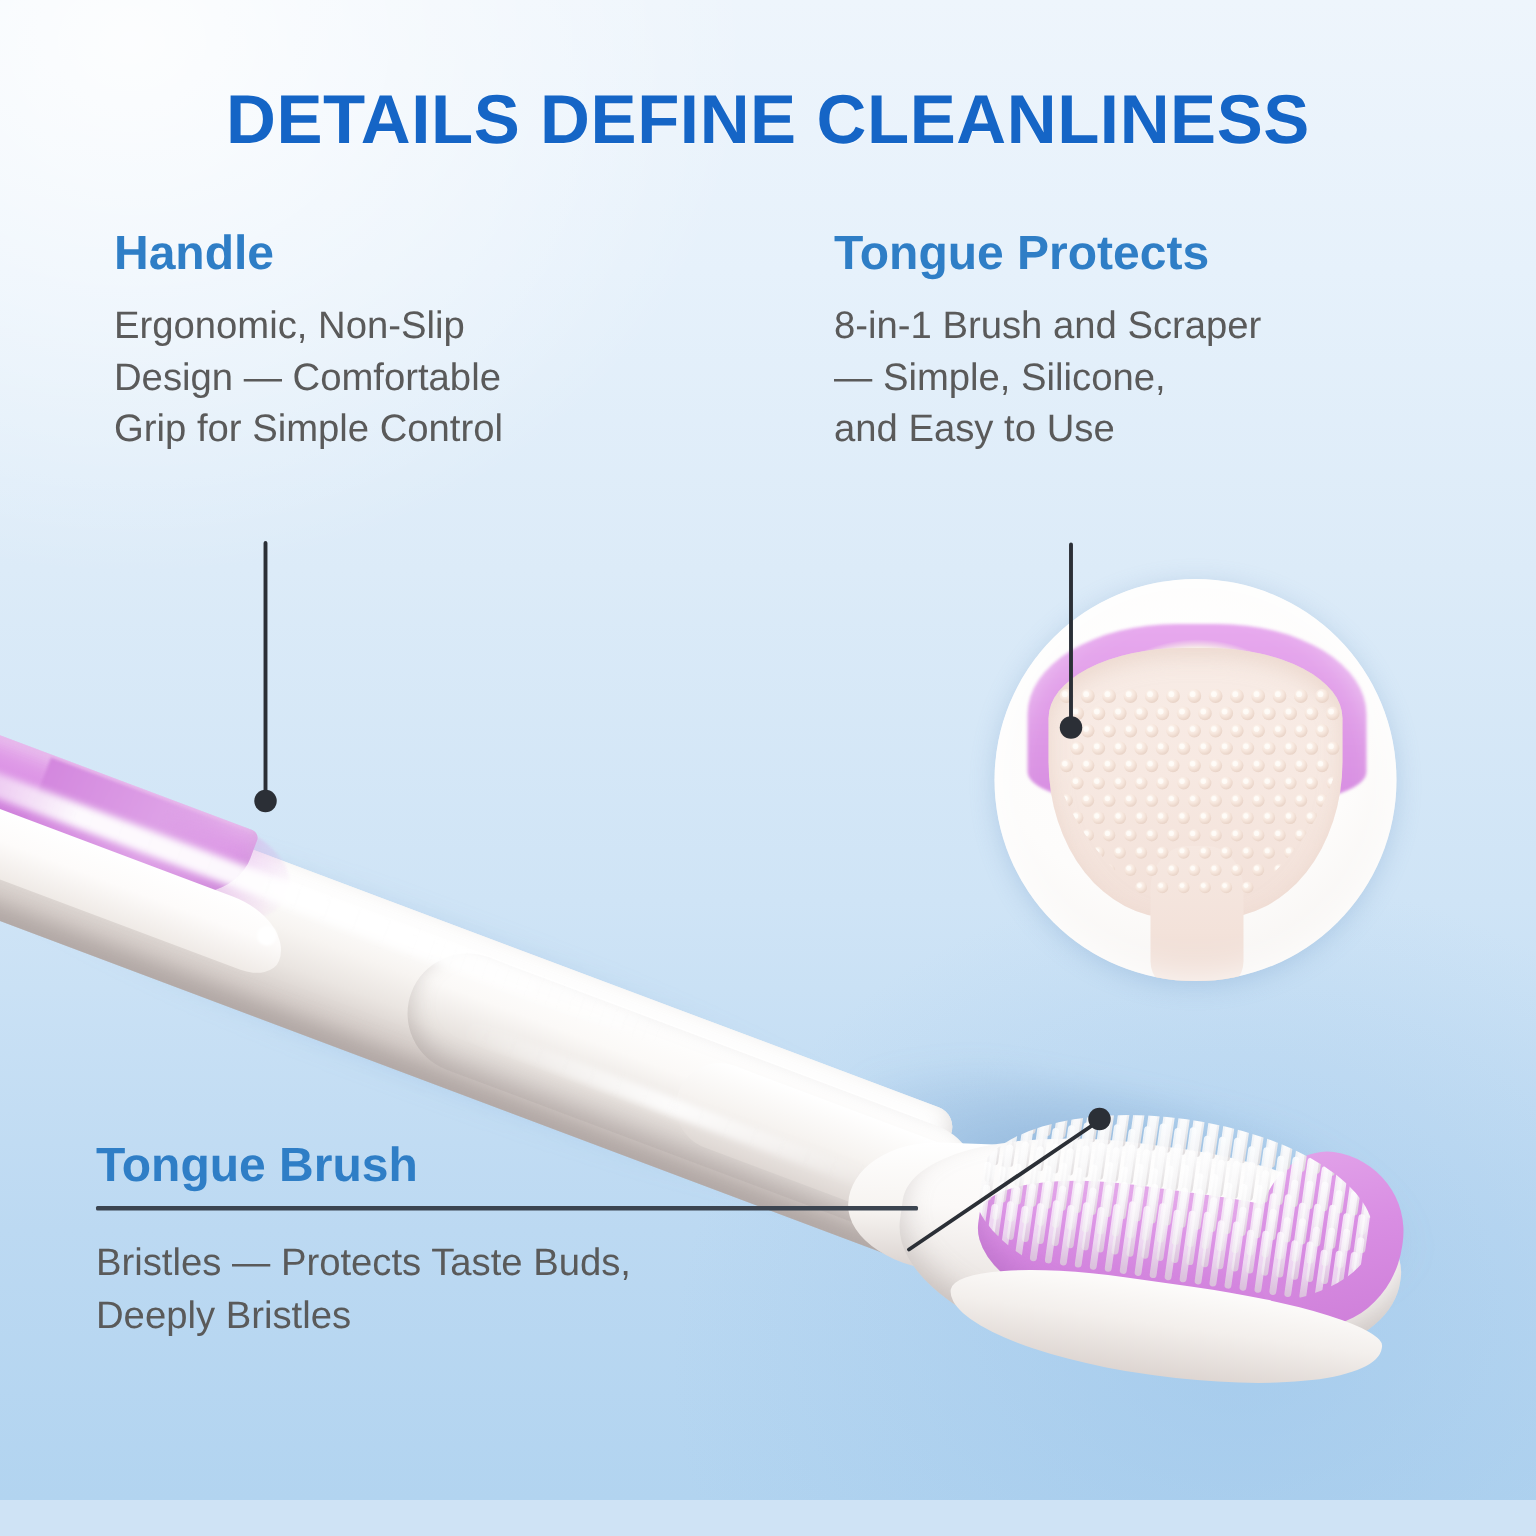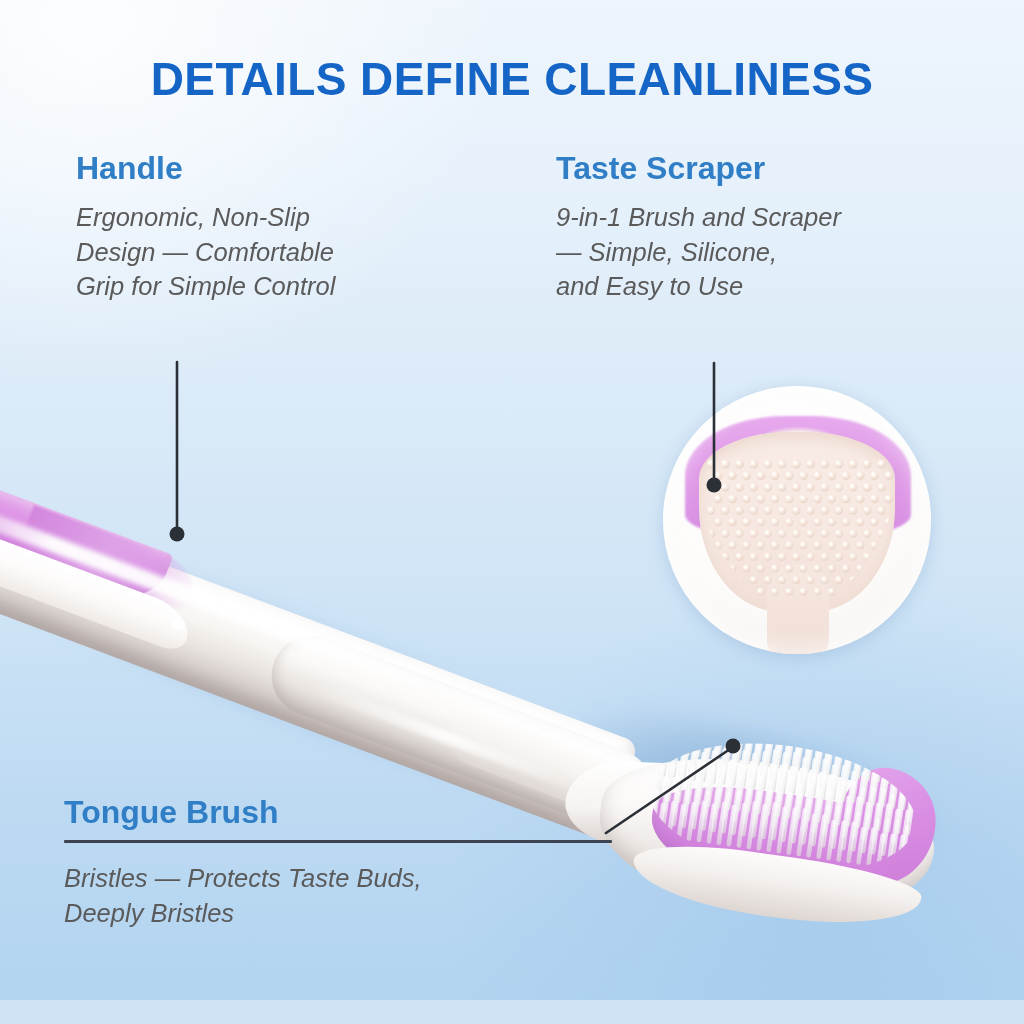--- a/index.html
+++ b/index.html
@@ -211,27 +211,27 @@
     font-size:46px;font-weight:bold;letter-spacing:.4px;
     color:#1565c6;
     text-shadow:0 1px 1px rgba(255,255,255,.6);
   }
   .block{position:absolute;}
   .blk-title{
     font-size:32px;font-weight:bold;color:#2f7ec6;line-height:1.06;
     margin:0 0 14px 0;white-space:nowrap;
   }
   .blk-body{
-    font-size:25.5px;color:#5a5a5a;line-height:1.36;font-weight:400;font-style:italic;
+    font-size:25.5px;color:#5a5a5a;line-height:1.36;font-weight:400;
   }
   .blk-body div{white-space:nowrap;}
 
   #block-handle{left:76px;top:152px;}
   #block-scraper{left:556px;top:152px;}
-  #block-brush{left:64px;top:796px;}
+  #block-brush{left:64px;top:760px;}
   #block-brush .blk-title{margin-bottom:10px;}
   .rule{
     width:548px;height:3px;background:#3b4450;margin:0 0 18px 0;border-radius:1px;
   }
 </style>
 </head>
 <body>
 
 <div id="stage">
 
@@ -871,23 +871,23 @@
   <div class="block" id="block-handle">
     <div class="blk-title">Handle</div>
     <div class="blk-body">
       <div>Ergonomic, Non-Slip</div>
       <div>Design — Comfortable</div>
       <div>Grip for Simple Control</div>
     </div>
   </div>
 
   <div class="block" id="block-scraper">
-    <div class="blk-title">Taste Scraper</div>
+    <div class="blk-title">Tongue Protects</div>
     <div class="blk-body">
-      <div>9-in-1 Brush and Scraper</div>
+      <div>8-in-1 Brush and Scraper</div>
       <div>— Simple, Silicone,</div>
       <div>and Easy to Use</div>
     </div>
   </div>
 
   <div class="block" id="block-brush">
     <div class="blk-title">Tongue Brush</div>
     <div class="rule"></div>
     <div class="blk-body">
       <div>Bristles — Protects Taste Buds,</div>

